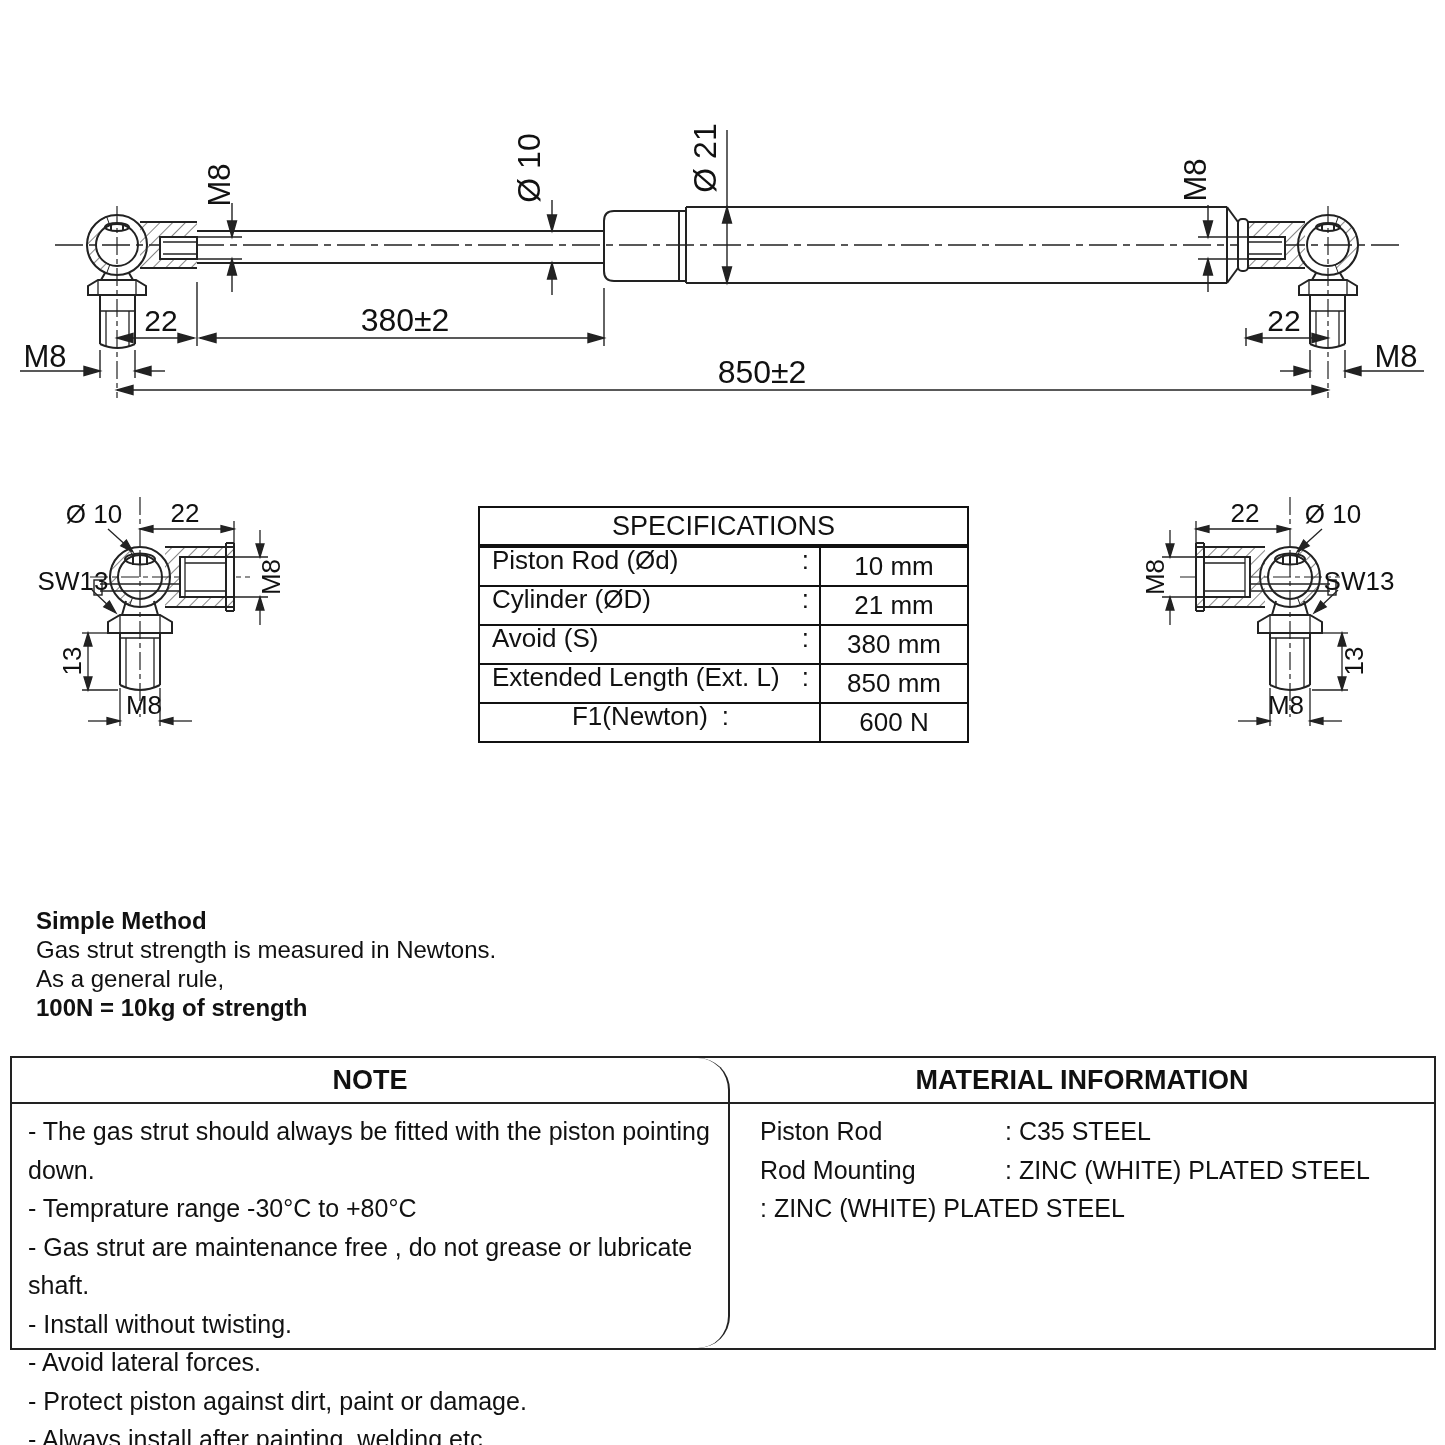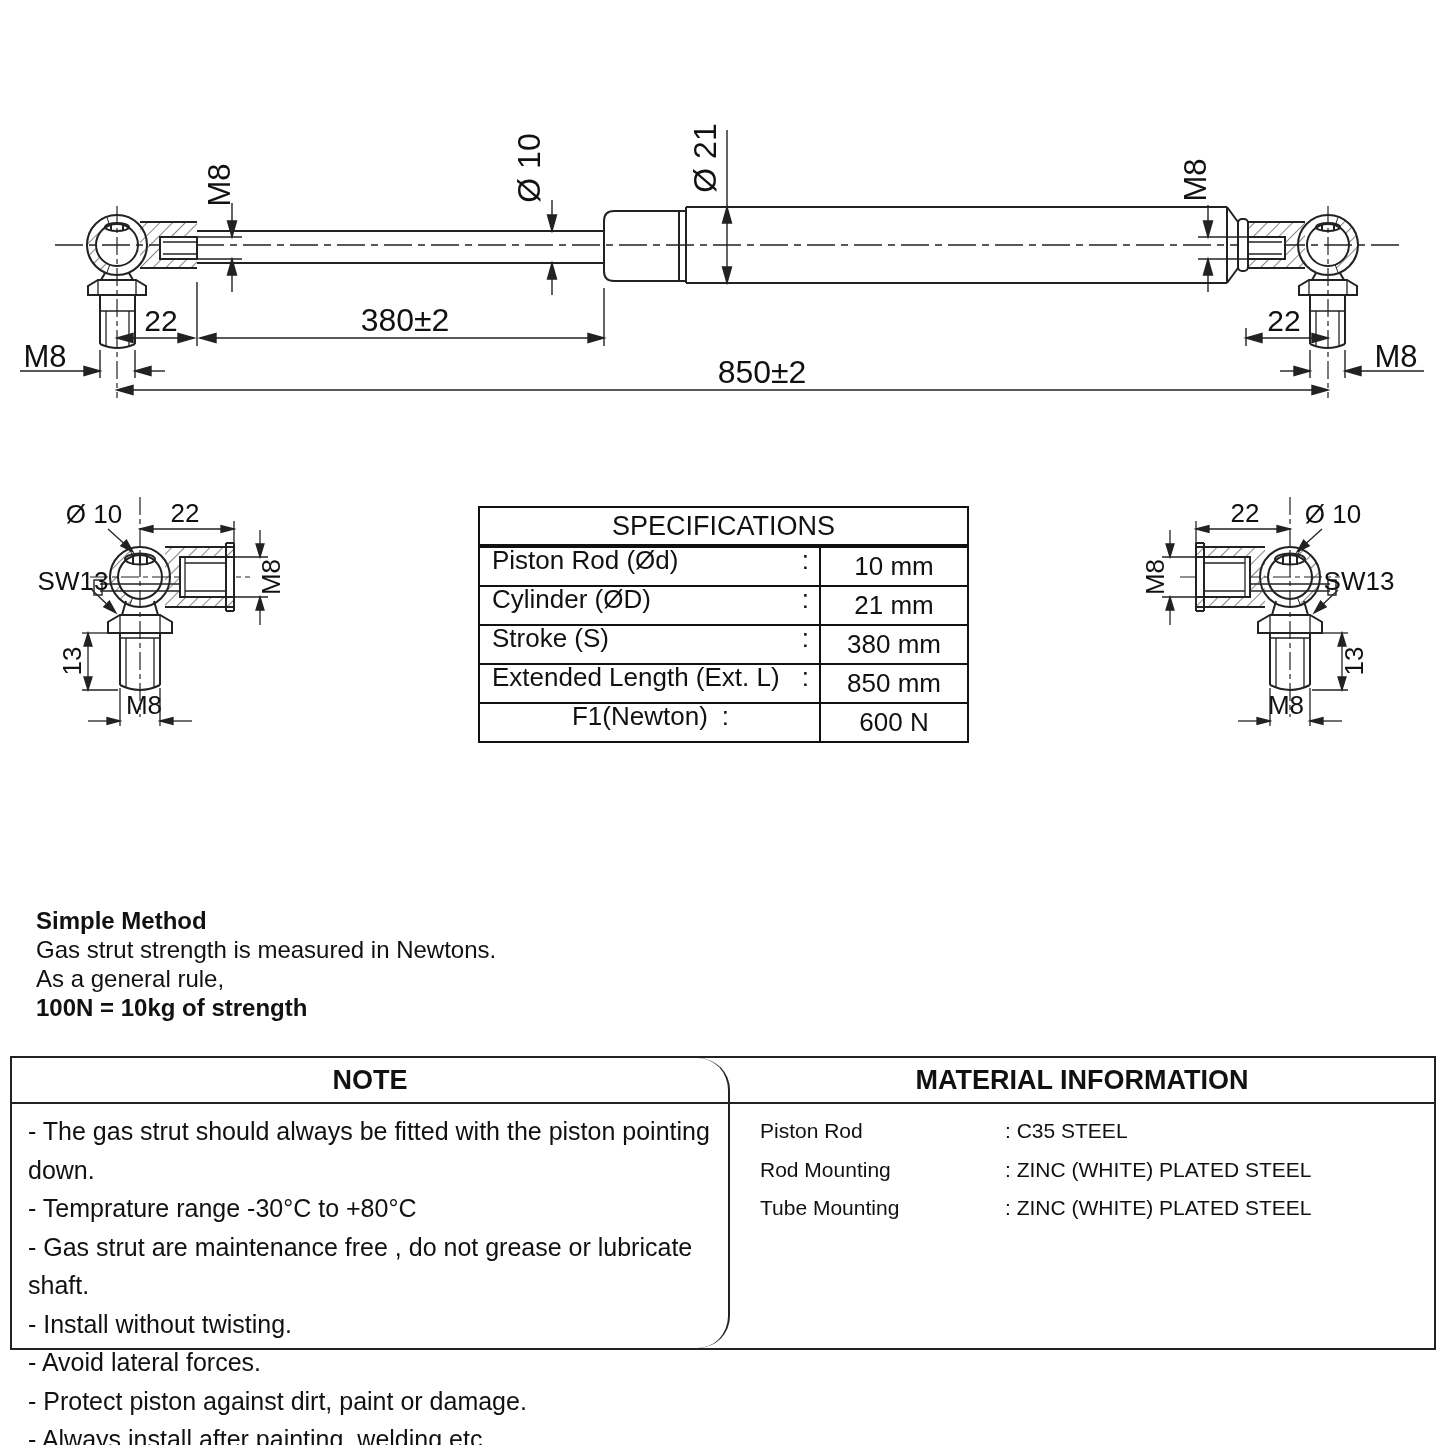--- a/index.html
+++ b/index.html
@@ -24,21 +24,21 @@
   #simple-method .b{font-weight:bold;}
 
   
   #info-table{position:absolute;left:10px;top:1056px;width:1422px;height:290px;border:2px solid #222;
               display:flex;background:#fff;}
   .info-col{display:flex;flex-direction:column;box-sizing:border-box;border-radius:32px;}
   #info-col-note{width:718px;border-right:2px solid #222;}
   #info-col-material{flex:1;}
   .info-head{height:44px;line-height:44px;text-align:center;font-weight:bold;font-size:27px;border-bottom:2px solid #222;}
   .note-body{padding:8px 6px 0 16px;font-size:25px;line-height:38.5px;}
-  .mat-body{padding:8px 6px 0 30px;font-size:21px;line-height:38.5px;}
+  .mat-body{padding:8px 6px 0 30px;font-size:25px;line-height:38.5px;}
   .mat-row{display:flex;}
   .mat-label{width:245px;}
 </style>
 </head>
 <body>
 
 <div id="canvas">
 
   <svg class="abs" style="left:0;top:0" width="1445" height="440" viewBox="0 0 1445 440">
     <defs>
@@ -356,21 +356,21 @@
     </div>
     <div class="sp-row">
       <div class="sp-label">
           <span>Cylinder (ØD)</span>
           <span class="sp-colon">:</span>
         </div>
       <div class="sp-value">21 mm</div>
     </div>
     <div class="sp-row">
       <div class="sp-label">
-          <span>Stroke (S)</span>
+          <span>Avoid (S)</span>
           <span class="sp-colon">:</span>
         </div>
       <div class="sp-value">380 mm</div>
     </div>
     <div class="sp-row">
       <div class="sp-label">
           <span>Extended Length (Ext. L)</span>
           <span class="sp-colon">:</span>
         </div>
       <div class="sp-value">850 mm</div>
@@ -409,20 +409,19 @@
       <div class="mat-body">
         <div class="mat-row">
           <span class="mat-label">Piston Rod</span>
           <span>: C35 STEEL</span>
         </div>
         <div class="mat-row">
           <span class="mat-label">Rod Mounting</span>
           <span>: ZINC (WHITE) PLATED STEEL</span>
         </div>
         <div class="mat-row">
-          <span class="mat-label">Tube Mounting</span>
           <span>: ZINC (WHITE) PLATED STEEL</span>
         </div>
       </div>
     </div>
   </div>
 
 </div>
 
 </body></html>

